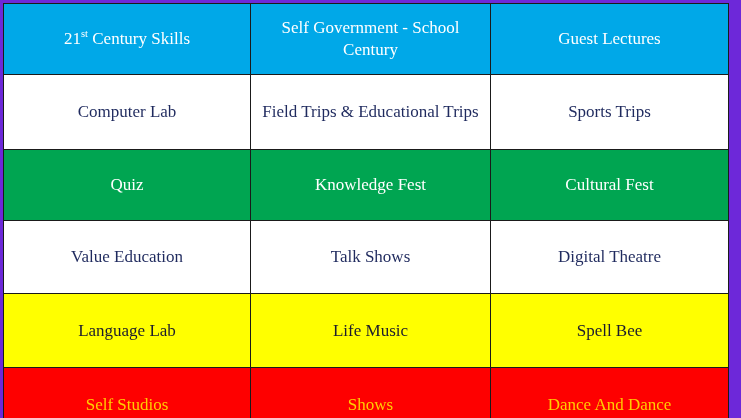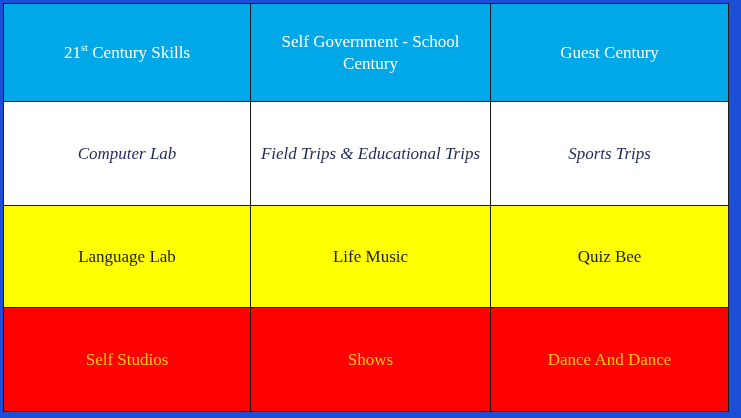--- a/index.html
+++ b/index.html
@@ -11,21 +11,21 @@
   body {
     width: 741px;
     height: 418px;
     font-family: "Liberation Serif", "DejaVu Serif", serif;
     overflow: hidden;
   }
   .page {
     position: relative;
     width: 741px;
     height: 418px;
-    background: #1d4ed8;
+    background: #6d28d9;
   }
   table.activities-table {
     position: absolute;
     left: 3px;
     top: 3px;
     width: 725px;
     height: 409px;
     border-collapse: collapse;
     table-layout: fixed;
   }
@@ -38,21 +38,21 @@
     line-height: 1.28;
     font-weight: normal;
   }
   
   col.col-1 { width: 247px; }
   col.col-2 { width: 240px; }
   col.col-3 { width: 238px; }
 
   
   tr.row-0 td { height: 66px; }
-  tr.row-1 td { height: 70px; font-style: italic; }
+  tr.row-1 td { height: 70px; }
   tr.row-2 td { height: 66px; }
   tr.row-3 td { height: 68px; }
   tr.row-4 td { height: 69px; margin-top: 27px; }
   tr.row-5 td { height: 70px; }
 
   
   .theme-cyan   { background: #00a8e8; color: #ffffff; }
   .theme-white  { background: #ffffff; color: #1f2a5e; }
   .theme-green  { background: #00a551; color: #ffffff; }
   .theme-yellow { background: #ffff00; color: #1c1c2e; }
@@ -80,47 +80,69 @@
     <tbody>
 
       <tr class="row-0">
         <td class="theme-cyan">
           <span class="cell-text"><span>21</span><sup class="ordinal">st</sup><span> Century Skills</span></span>
         </td>
         <td class="theme-cyan">
           <span class="cell-text">Self Government - School Century</span>
         </td>
         <td class="theme-cyan">
-          <span class="cell-text">Guest Century</span>
+          <span class="cell-text">Guest Lectures</span>
         </td>
       </tr>
 
       <tr class="row-1">
         <td class="theme-white">
           <span class="cell-text">Computer Lab</span>
         </td>
         <td class="theme-white">
           <span class="cell-text">Field Trips &amp; Educational Trips</span>
         </td>
         <td class="theme-white">
           <span class="cell-text">Sports Trips</span>
         </td>
       </tr>
 
+      <tr class="row-2">
+        <td class="theme-green">
+          <span class="cell-text">Quiz</span>
+        </td>
+        <td class="theme-green">
+          <span class="cell-text">Knowledge Fest</span>
+        </td>
+        <td class="theme-green">
+          <span class="cell-text">Cultural Fest</span>
+        </td>
+      </tr>
 
+      <tr class="row-3">
+        <td class="theme-white">
+          <span class="cell-text">Value Education</span>
+        </td>
+        <td class="theme-white">
+          <span class="cell-text">Talk Shows</span>
+        </td>
+        <td class="theme-white">
+          <span class="cell-text">Digital Theatre</span>
+        </td>
+      </tr>
 
       <tr class="row-4">
         <td class="theme-yellow">
           <span class="cell-text">Language Lab</span>
         </td>
         <td class="theme-yellow">
           <span class="cell-text">Life Music</span>
         </td>
         <td class="theme-yellow">
-          <span class="cell-text">Quiz Bee</span>
+          <span class="cell-text">Spell Bee</span>
         </td>
       </tr>
 
       <tr class="row-5">
         <td class="theme-red">
           <span class="cell-text">Self Studios</span>
         </td>
         <td class="theme-red">
           <span class="cell-text">Shows</span>
         </td>

